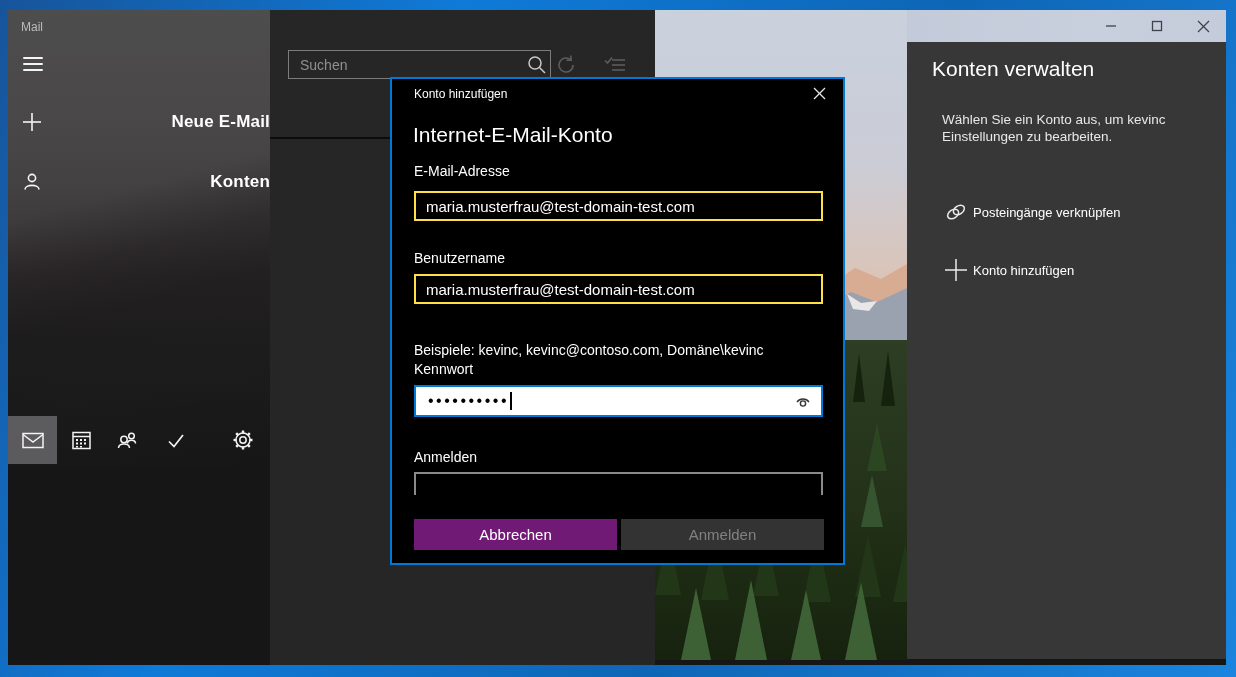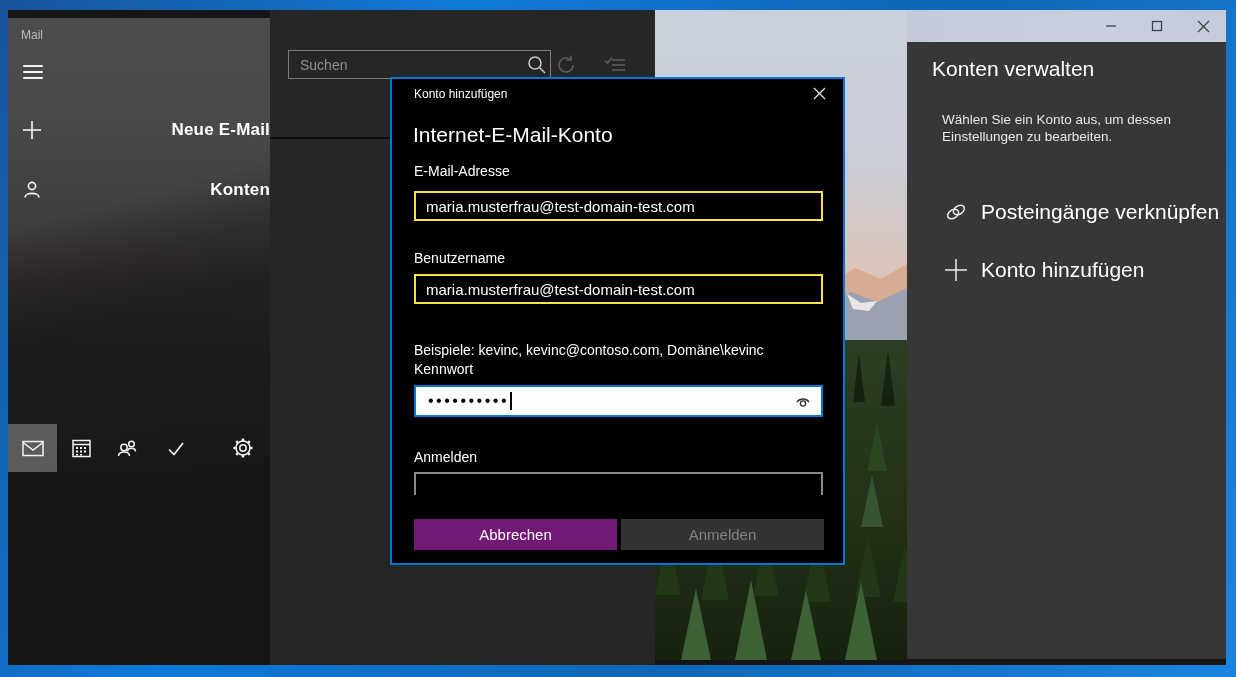--- a/index.html
+++ b/index.html
@@ -13,21 +13,21 @@
   .photo-strip svg{display:block;width:100%;height:100%;}
   .sky-header{position:absolute;left:899px;top:0;width:319px;height:32px;
     background:linear-gradient(90deg,#c3cbda 0%,#c8cfdd 60%,#c4ccdb 100%);}
 
   
   .caption{position:absolute;left:1080px;top:0;width:138px;height:32px;display:flex;}
   .cap-btn{width:46px;height:32px;display:flex;align-items:center;justify-content:center;cursor:default;}
   .cap-btn svg{stroke:#3e434b;stroke-width:1.3;fill:none;}
 
   
-  .sidebar{position:absolute;left:0;top:8px;width:262px;height:459px;overflow:hidden;
+  .sidebar{position:absolute;left:0;top:0;width:262px;height:459px;overflow:hidden;
     background:linear-gradient(180deg,#4e4d4d 0%,#4a4849 22%,#434142 38%,#3d3a3b 48%,#343032 58%,#2b2a2a 72%,#262525 88%,#232222 100%);}
   .sidebar::before{content:"";position:absolute;inset:0;pointer-events:none;
     background:linear-gradient(165deg,rgba(0,0,0,0) 40%,rgba(16,14,14,.34) 52%,rgba(10,9,9,.42) 62%,rgba(8,8,8,.38) 78%,rgba(6,6,6,.42) 100%);}
   .app-title{position:absolute;left:13px;top:10px;font-size:12px;color:#b9babc;}
   .hamburger{position:absolute;left:15px;top:47px;width:20px;height:15px;cursor:pointer;}
   .hamburger i{display:block;height:2px;background:#f5f5f5;margin-bottom:4px;border-radius:1px;}
   .side-item{position:absolute;left:0;width:262px;height:34px;display:flex;align-items:center;cursor:pointer;color:#fff;justify-content:space-between;}
   .side-item .ic{width:20px;height:20px;margin-left:14px;flex:0 0 20px;}
   .side-item .lbl{margin-left:14px;font-size:17px;font-weight:600;letter-spacing:.2px;}
   .side-item svg{stroke:#f5f5f5;fill:none;stroke-width:1.6;}
@@ -47,21 +47,21 @@
   .tool-ic{position:absolute;top:44px;width:24px;height:22px;cursor:pointer;}
   .tool-ic svg{stroke:#5c5c5c;fill:none;stroke-width:1.6;}
   .pane-divider{position:absolute;left:0;top:127px;width:385px;height:2px;background:#0c0c0c;}
 
   
   .manage-panel{position:absolute;left:899px;top:32px;width:319px;height:617px;background:#373737;color:#fff;}
   .mp-title{position:absolute;left:25px;top:15px;font-size:21px;font-weight:300;color:#fff;}
   .mp-desc{position:absolute;left:35px;top:69px;width:250px;font-size:13.5px;line-height:17px;color:#e8e8e8;}
   .mp-item{position:absolute;left:0;width:319px;height:40px;display:flex;align-items:center;cursor:pointer;}
   .mp-item .ic{width:26px;height:26px;margin-left:36px;flex:0 0 26px;}
-  .mp-item .lbl{margin-left:12px;font-size:21px;font-weight:300;color:#fff;}
+  .mp-item .lbl{margin-left:4px;font-size:13px;font-weight:300;color:#fff;}
   .mp-item svg{stroke:#ececec;fill:none;stroke-width:1.5;}
 
   
   .dialog{position:absolute;left:382px;top:67px;width:455px;height:488px;background:#000;
     border:2px solid #0078d7;z-index:10;color:#fff;}
   .dlg-title{position:absolute;left:22px;top:8px;font-size:12px;color:#fff;}
   .dlg-close{position:absolute;right:13px;top:7px;width:18px;height:18px;cursor:pointer;}
   .dlg-close svg{stroke:#e8e8e8;stroke-width:1.2;fill:none;}
   .dlg-heading{position:absolute;left:21px;top:44px;font-size:21px;font-weight:300;color:#fff;}
   .dlg-label{position:absolute;left:22px;font-size:14px;color:#fff;}
@@ -280,21 +280,21 @@
             <line x1="9" y1="11" x2="22" y2="11"></line>
             <line x1="9" y1="16" x2="22" y2="16"></line>
           <path d="M2 6.5 l2.5 2.5 L9 3.5"></path>
         </svg>
       </span>
       <div class="pane-divider"></div>
     </div>
 
     <div class="manage-panel">
       <div class="mp-title">Konten verwalten</div>
-      <div class="mp-desc">Wählen Sie ein Konto aus, um dessen Einstellungen zu bearbeiten.</div>
+      <div class="mp-desc">Wählen Sie ein Konto aus, um kevinc Einstellungen zu bearbeiten.</div>
 
       <div class="mp-item" style="top:150px;">
         <span class="ic">
           <svg width="26" height="26" viewBox="0 0 26 26">
             <g transform="rotate(-35 13 13)">
               <ellipse cx="9.5" cy="13" rx="6" ry="4.2"></ellipse>
               <ellipse cx="16.5" cy="13" rx="6" ry="4.2"></ellipse>
             </g>
           </svg>
         </span>

